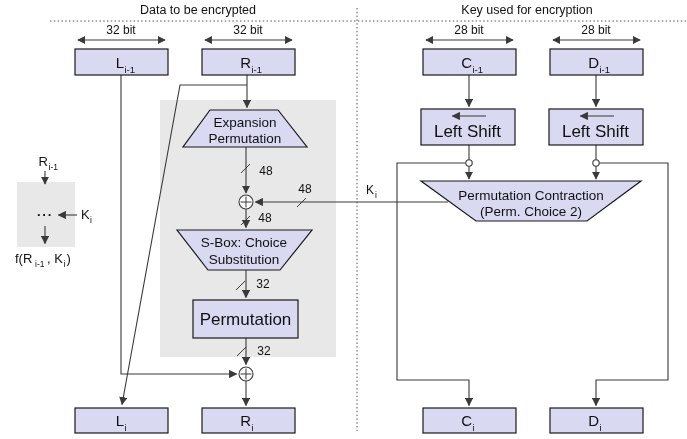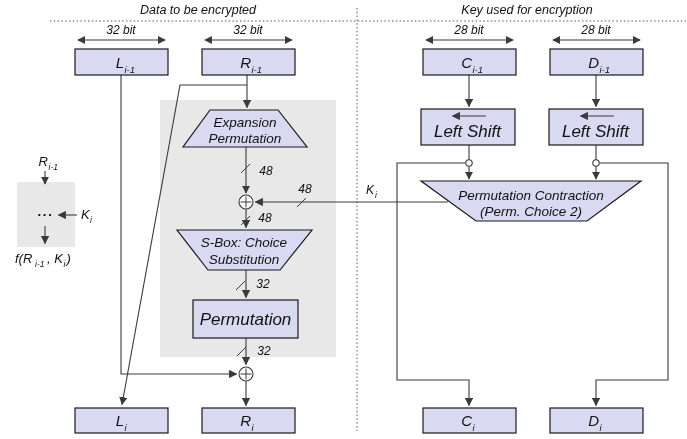--- a/index.html
+++ b/index.html
@@ -5,21 +5,21 @@
   :root{
     --box-fill:#d9d9f2;
     --panel-fill:#e8e8e8;
     --border:#1a1a1a;
     --line:#3a3a3a;
     --text:#111111;
     --dotted:#555555;
     --bg:#ffffff;
   }
   html,body{margin:0;padding:0;background:var(--bg);}
-  #stage{position:relative;width:687px;height:439px;background:var(--bg);overflow:hidden;font-style:italic;}
+  #stage{position:relative;width:687px;height:439px;background:var(--bg);overflow:hidden;}
   svg{display:block;}
   text{fill:var(--text);font-family:"Liberation Sans",sans-serif;}
   .mid{text-anchor:middle;}
   .end{text-anchor:end;}
   .t-title{font-size:12.5px;}
   .t-bit{font-size:12px;}
   .t-reg{font-size:15px;}
   .t-sub{font-size:9.5px;}
   .t-subsm{font-size:8.5px;}
   .t-block{font-size:13.5px;}

